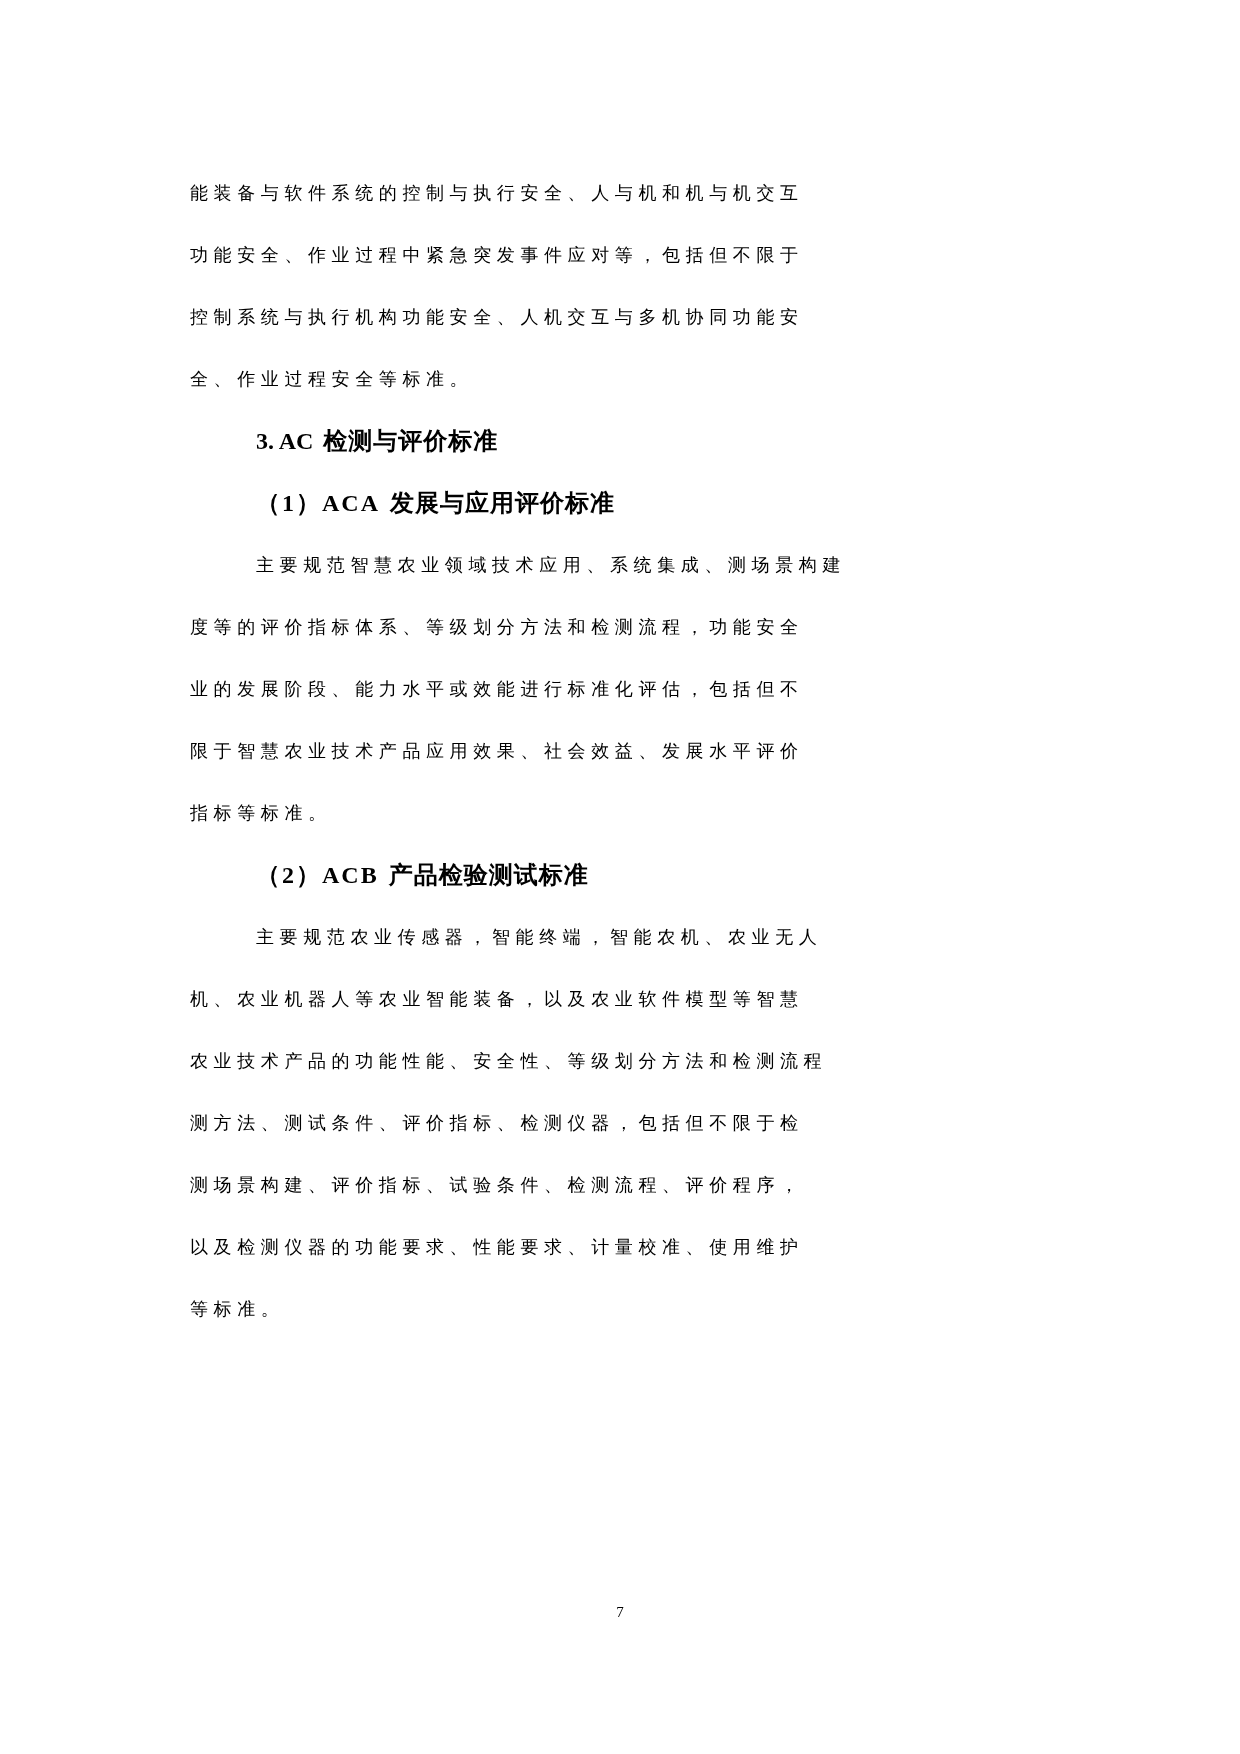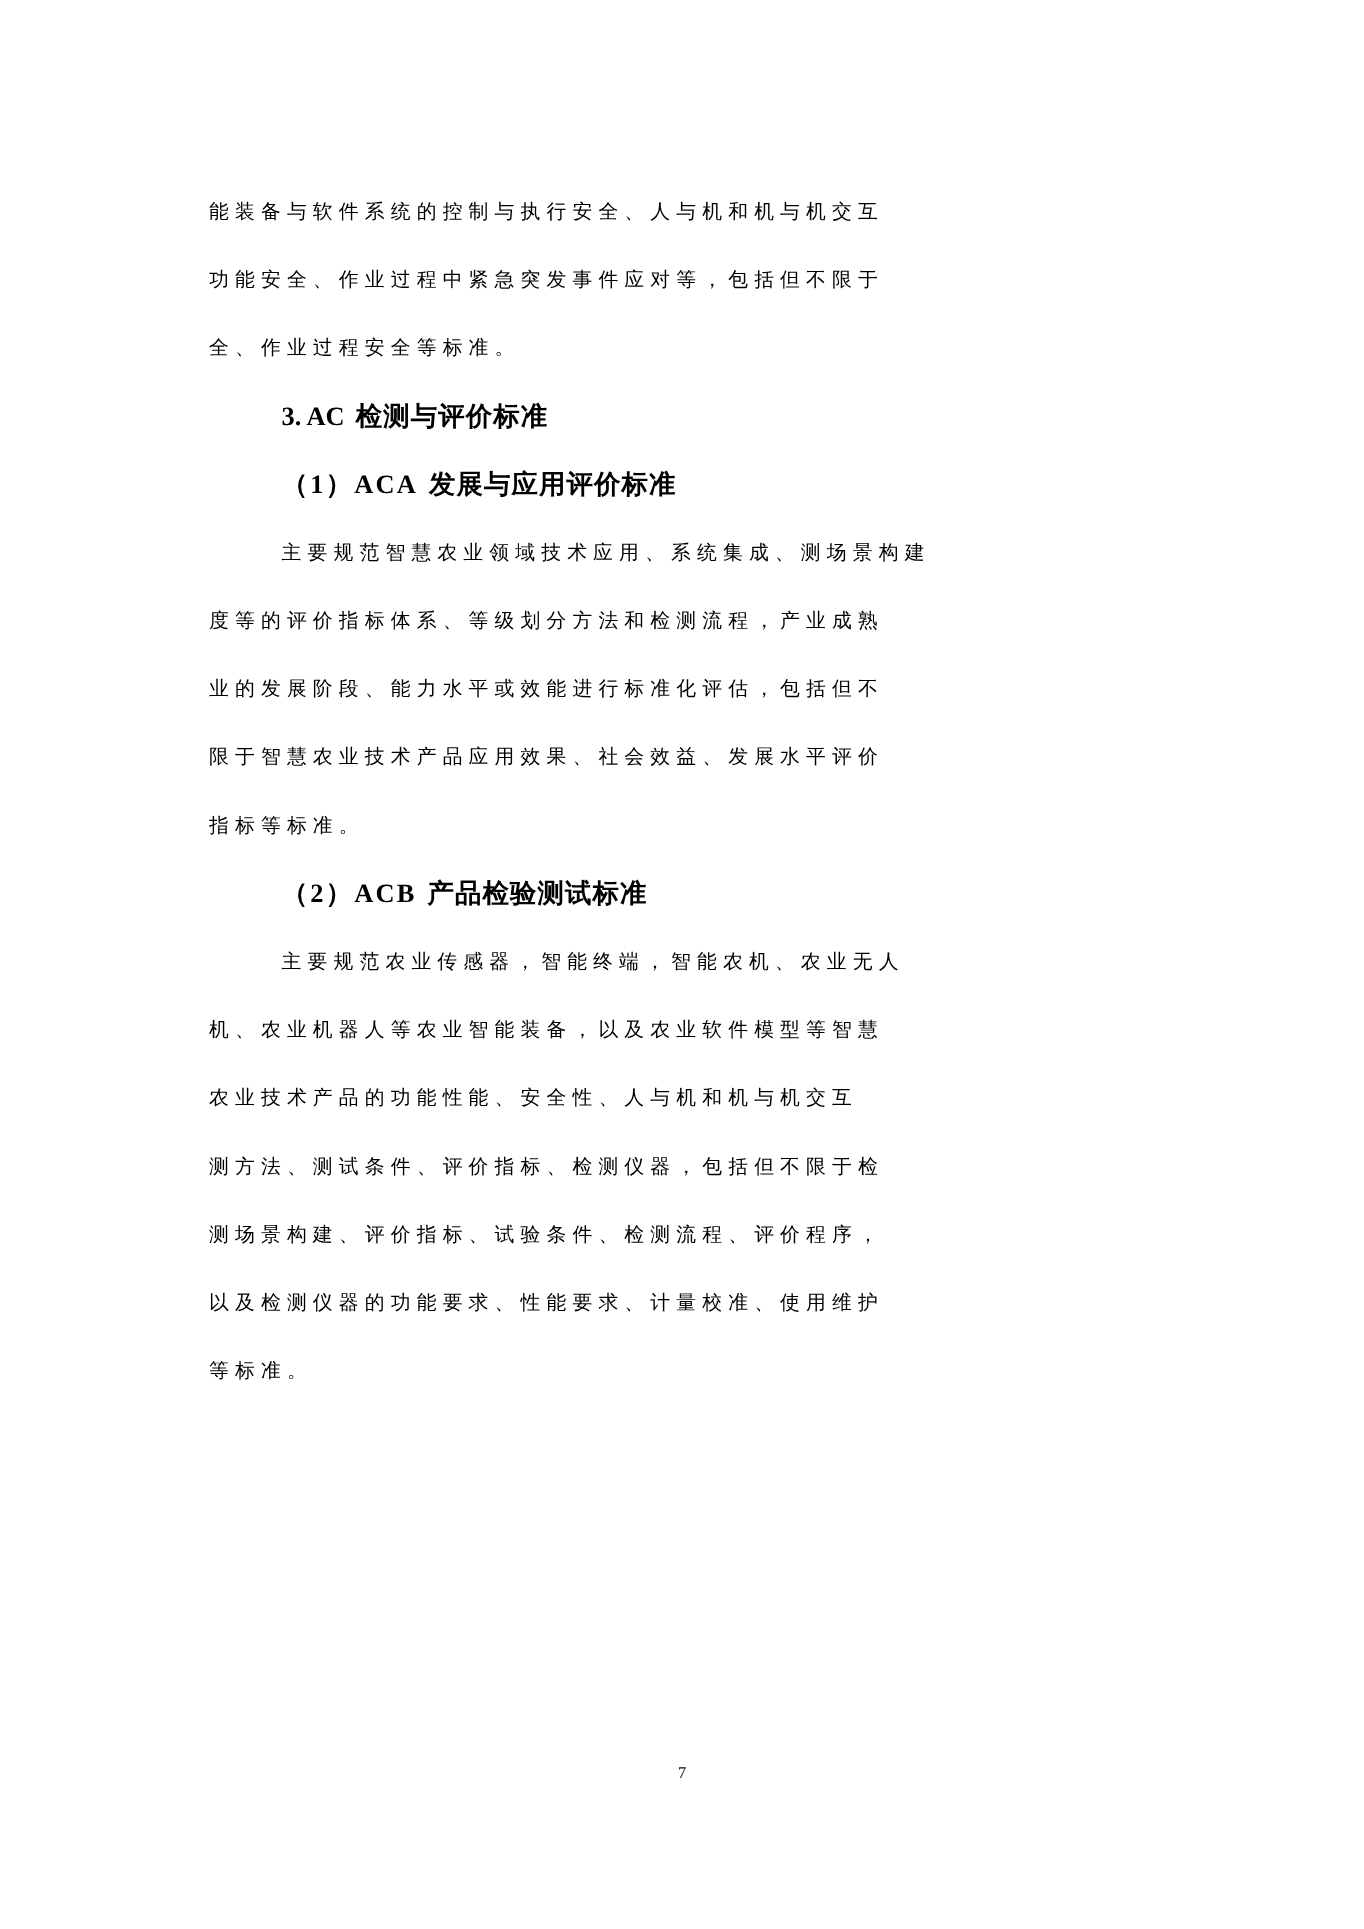--- a/index.html
+++ b/index.html
@@ -67,48 +67,49 @@
     }
   </style>
 </head>
 <body>
 
 <div class="page">
 
   <div class="para">
     <div class="line">能装备与软件系统的控制与执行安全、人与机和机与机交互</div>
     <div class="line">功能安全、作业过程中紧急突发事件应对等，包括但不限于</div>
+    <div class="line">控制系统与执行机构功能安全、人机交互与多机协同功能安</div>
     <div class="line">全、作业过程安全等标准。</div>
   </div>
 
   <div class="heading">
     <span class="num">3. AC</span><span class="title">检测与评价标准</span>
   </div>
 
 
   <div class="heading subheading">
     <span class="num">（1）ACA</span><span class="title">发展与应用评价标准</span>
   </div>
 
   <div class="para">
     <div class="line first">主要规范智慧农业领域技术应用、系统集成、测场景构建</div>
-    <div class="line">度等的评价指标体系、等级划分方法和检测流程，产业成熟</div>
+    <div class="line">度等的评价指标体系、等级划分方法和检测流程，功能安全</div>
     <div class="line">业的发展阶段、能力水平或效能进行标准化评估，包括但不</div>
     <div class="line">限于智慧农业技术产品应用效果、社会效益、发展水平评价</div>
     <div class="line">指标等标准。</div>
   </div>
 
   <div class="heading subheading">
     <span class="num">（2）ACB</span><span class="title">产品检验测试标准</span>
   </div>
 
   <div class="para">
     <div class="line first">主要规范农业传感器，智能终端，智能农机、农业无人</div>
     <div class="line">机、农业机器人等农业智能装备，以及农业软件模型等智慧</div>
-    <div class="line">农业技术产品的功能性能、安全性、人与机和机与机交互</div>
+    <div class="line">农业技术产品的功能性能、安全性、等级划分方法和检测流程</div>
     <div class="line">测方法、测试条件、评价指标、检测仪器，包括但不限于检</div>
     <div class="line">测场景构建、评价指标、试验条件、检测流程、评价程序，</div>
     <div class="line">以及检测仪器的功能要求、性能要求、计量校准、使用维护</div>
     <div class="line">等标准。</div>
   </div>
 
 </div>
 
 <div class="page-number">7</div>
 

